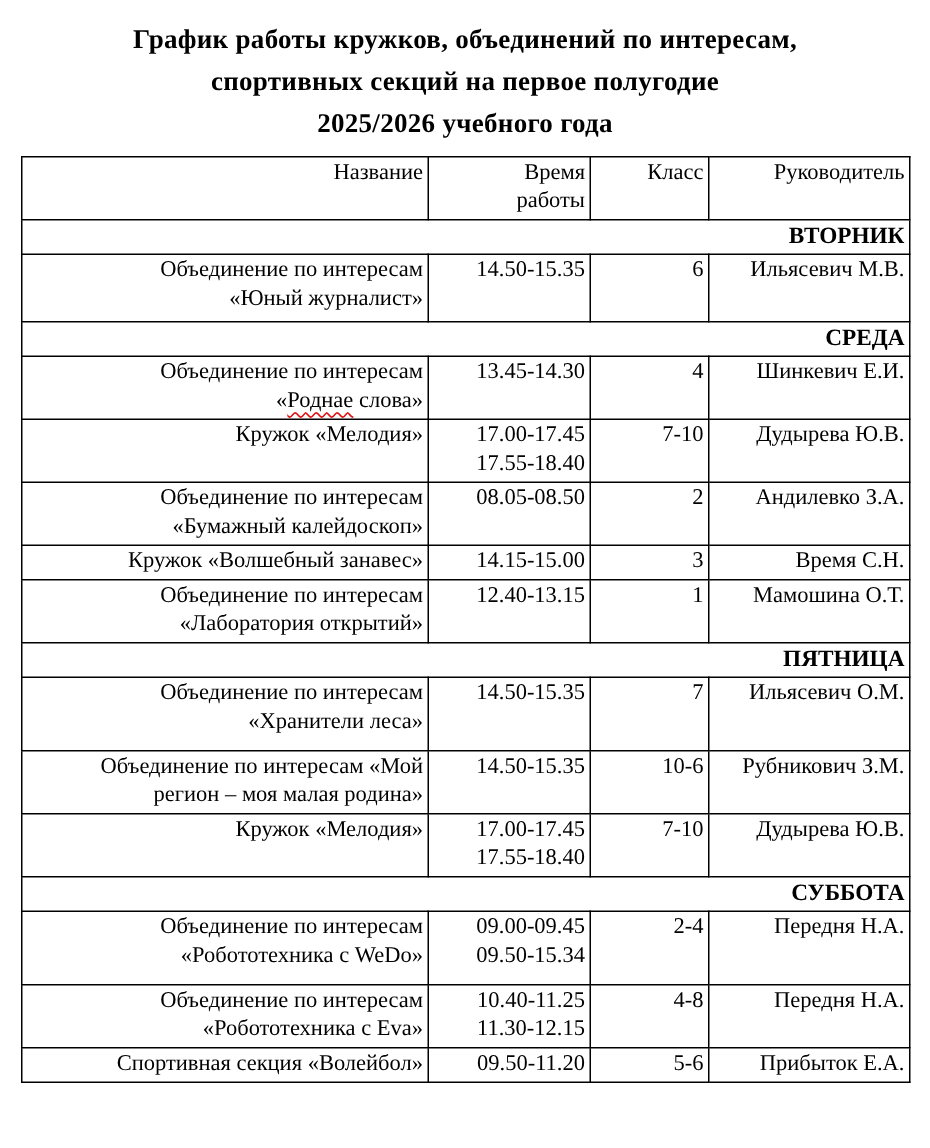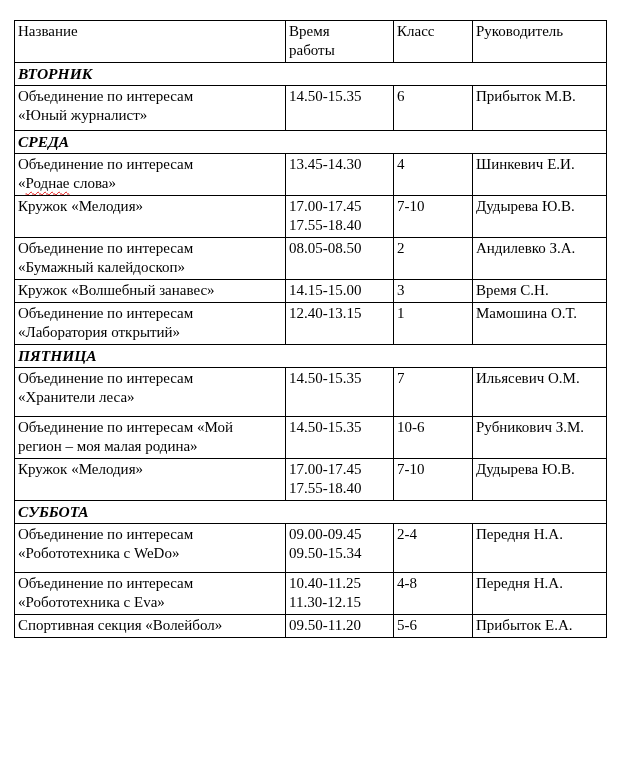--- a/index.html
+++ b/index.html
@@ -29,53 +29,57 @@
     table-layout: fixed;
     width: 592px;
     margin: 8px 0 0 14px;
   }
   col.c-name   { width: 271px; }
   col.c-time   { width: 108px; }
   col.c-grade  { width: 79px;  }
   col.c-leader { width: 134px; }
   th, td {
     border: 1.5px solid #000000;
-    text-align: left;
+    text-align: right;
     vertical-align: top;
     padding: 1px 3px 2px 3px;
     font-size: 15px;
     line-height: 19px;
     font-weight: normal;
     overflow: hidden;
     margin-left: 24px;
   }
   tr.day-row td {
     font-weight: bold;
     font-size: 15.5px;
     padding-top: 1px;
     padding-bottom: 2px;
-    font-style: italic;
   }
   
   tbody tr:nth-child(10) td,
   tbody tr:nth-child(14) td { padding-bottom: 9px; }
   tbody tr:nth-child(2)  td { padding-bottom: 5px; }
   tbody tr:nth-child(17) td { padding-bottom: 36px; }
   .misspelled {
     text-decoration-line: underline;
     text-decoration-style: wavy;
     text-decoration-color: var(--sq-color, #e01010);
     text-decoration-thickness: 1px;
     text-underline-offset: 3px;
   }
 </style>
 </head>
 <body>
 
 <div class="page">
+  <div class="doc-title">
+    <div>График работы кружков, объединений по интересам,</div>
+    <div>спортивных секций на первое полугодие</div>
+    <div>2025/2026 учебного года</div>
+  </div>
 
   <table class="schedule">
     <colgroup>
       <col class="c-name">
         <col class="c-time">
         <col class="c-grade">
         <col class="c-leader">
     </colgroup>
     <thead>
       <tr id="header-row">
@@ -100,21 +104,21 @@
         </tr>
         <tr>
           <td>
             <div>Объединение по интересам</div>
             <div>«Юный журналист»</div>
           </td>
           <td>
             <div>14.50-15.35</div>
           </td>
           <td>6</td>
-          <td>Прибыток М.В.</td>
+          <td>Ильясевич М.В.</td>
         </tr>
         <tr class="day-row">
           <td colspan="4">СРЕДА</td>
         </tr>
         <tr>
           <td>
             <div>Объединение по интересам</div>
             <div>«<span class="misspelled">Роднае</span> слова»</div>
           </td>
           <td>

